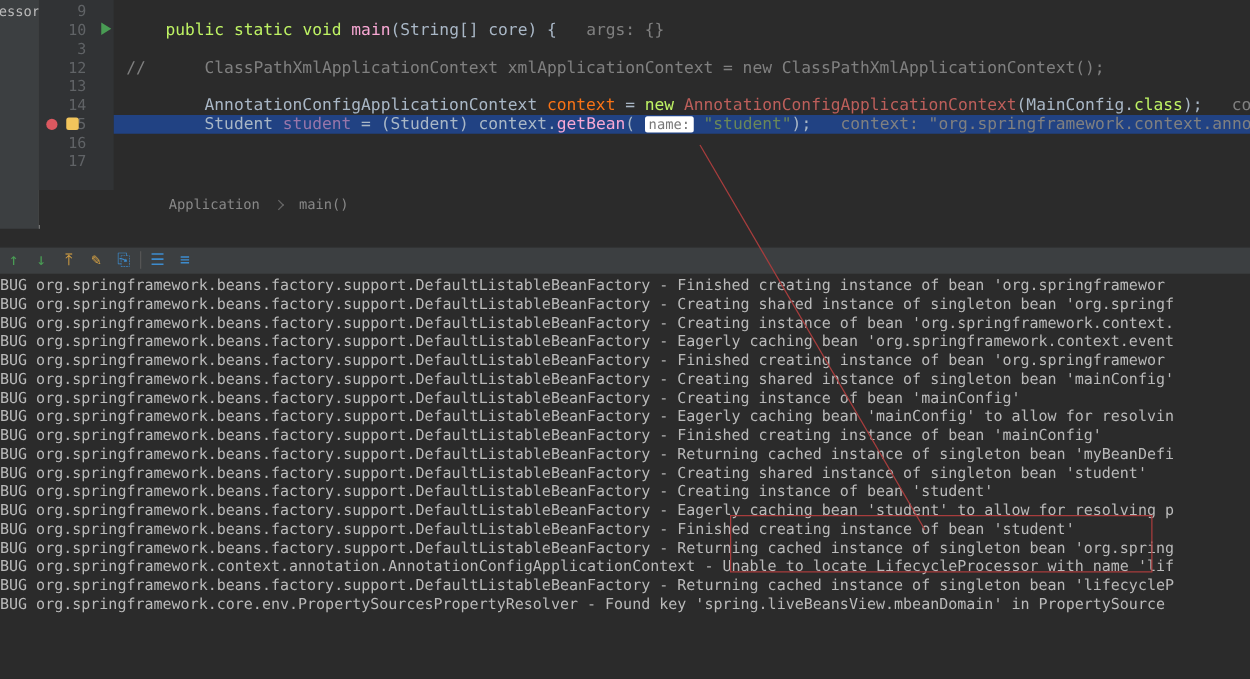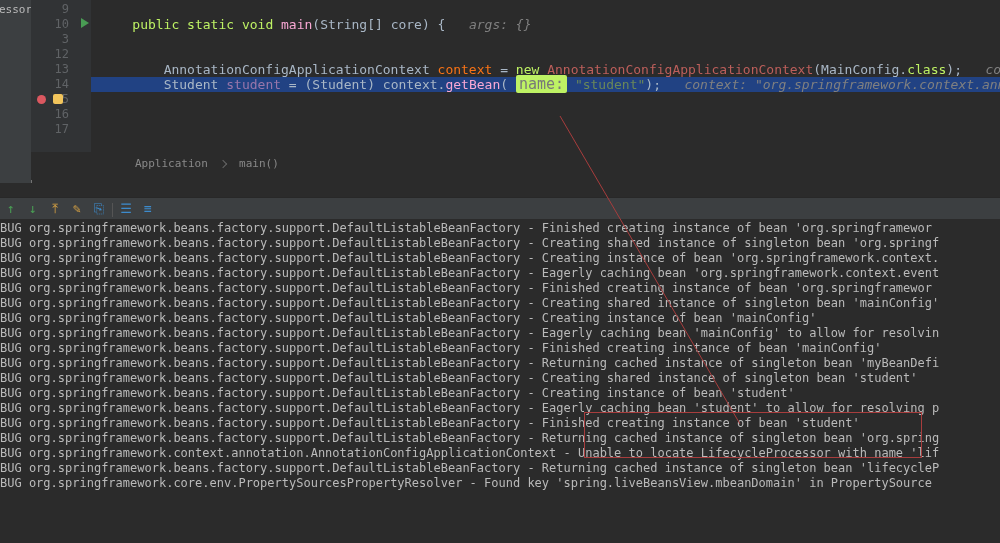--- a/index.html
+++ b/index.html
@@ -10,27 +10,27 @@
 .run{position:absolute;right:2px;top:1px;width:0;height:0;border-left:8px solid #499c54;border-top:5px solid transparent;border-bottom:5px solid transparent}
 .bp{position:absolute;left:6px;top:3px;width:9px;height:9px;border-radius:50%;background:#db5860}
 .bulb{position:absolute;left:22px;top:2px;width:10px;height:10px;background:#f2c55c;border-radius:2px}
 .code{position:absolute;left:60px;top:0;right:0;height:150px;padding-top:2px}
 .row{height:15px;line-height:15px;white-space:pre;padding-left:10px}
 .row.sel{background:#214283}
 .k{color:#bef264}
 .t{color:#f97316}
 .s{color:#6a8759}
 .c{color:#808080}
-.ci{color:#808080;font-style:italic}
+.ci{color:#808080;}
 .id{color:#9876aa}
 .m{color:#f9a8d4}
 .cl{color:#a9b7c6}
 .ann{color:#bd5f5b}
 .p{color:#a9b7c6}
-.hint{background:#bef264;color:#787878;padding:0 3px;border-radius:2px;font-size:15px}
+.hint{background:#ffffff;color:#787878;padding:0 3px;border-radius:2px;font-size:11px}
 .crumb{position:absolute;left:104px;top:157px;color:#888;font-size:11px}
 .crumb .sep{display:inline-block;margin:0 6px;width:5px;height:5px;border-right:1px solid #666;border-top:1px solid #666;transform:rotate(45deg)}
 .toolbar{position:absolute;left:0;top:197px;width:1000px;height:22px;background:#3c3f41;border-top:1px solid #282828;border-bottom:1px solid #282828}
 .toolbar .ico{display:inline-block;width:22px;height:22px;text-align:center;line-height:22px;color:#afb1b3;font-size:13px;cursor:pointer}
 .toolbar .ico.g{color:#499c54}
 .toolbar .ico.y{color:#d9a343}
 .toolbar .ico.b{color:#3d8bcd}
 .toolbar .divd{display:inline-block;width:1px;height:14px;background:#555;vertical-align:middle;margin:0 2px}
 .console{position:absolute;left:0;top:219px;right:0;bottom:0;background:#2b2b2b;color:#bababa;font-size:12px;line-height:15px;padding:2px 0 0 0;white-space:pre;overflow:hidden}
 .console .logrow{height:15px;padding-left:0}
@@ -51,20 +51,21 @@
       <div class="ln">13</div>
       <div class="ln">14</div>
       <div class="ln">15<span class="bp"></span><span class="bulb"></span></div>
       <div class="ln">16</div>
       <div class="ln">17</div>
     </div>
   <div class="code" id="codearea">
       <div class="row"></div>
       <div class="row">    <span class="k">public</span> <span class="k">static</span> <span class="k">void</span> <span class="m">main</span><span class="p">(String[] core) {</span>   <span class="ci">args: {}</span></div>
       <div class="row"></div>
+      <div class="row"><span class="c">//</span>      <span class="c">ClassPathXmlApplicationContext xmlApplicationContext = new ClassPathXmlApplicationContext();</span></div>
       <div class="row"></div>
       <div class="row">        <span class="cl">AnnotationConfigApplicationContext</span> <span class="t">context</span> = <span class="k">new</span> <span class="ann">AnnotationConfigApplicationContext</span><span class="p">(MainConfig.</span><span class="k">class</span><span class="p">);</span>   <span class="ci">conte</span></div>
       <div class="row sel">        <span class="cl">Student</span> <span class="id">student</span> = (<span class="cl">Student</span>) context.<span class="m">getBean</span>( <span class="hint">name:</span> <span class="s">"student"</span>);   <span class="ci">context: "org.springframework.context.annotation</span></div>
       <div class="row"></div>
     </div>
   <div class="crumb">
     <span>Application</span>
     <span class="sep"></span>
     <span>main()</span>
   </div>

